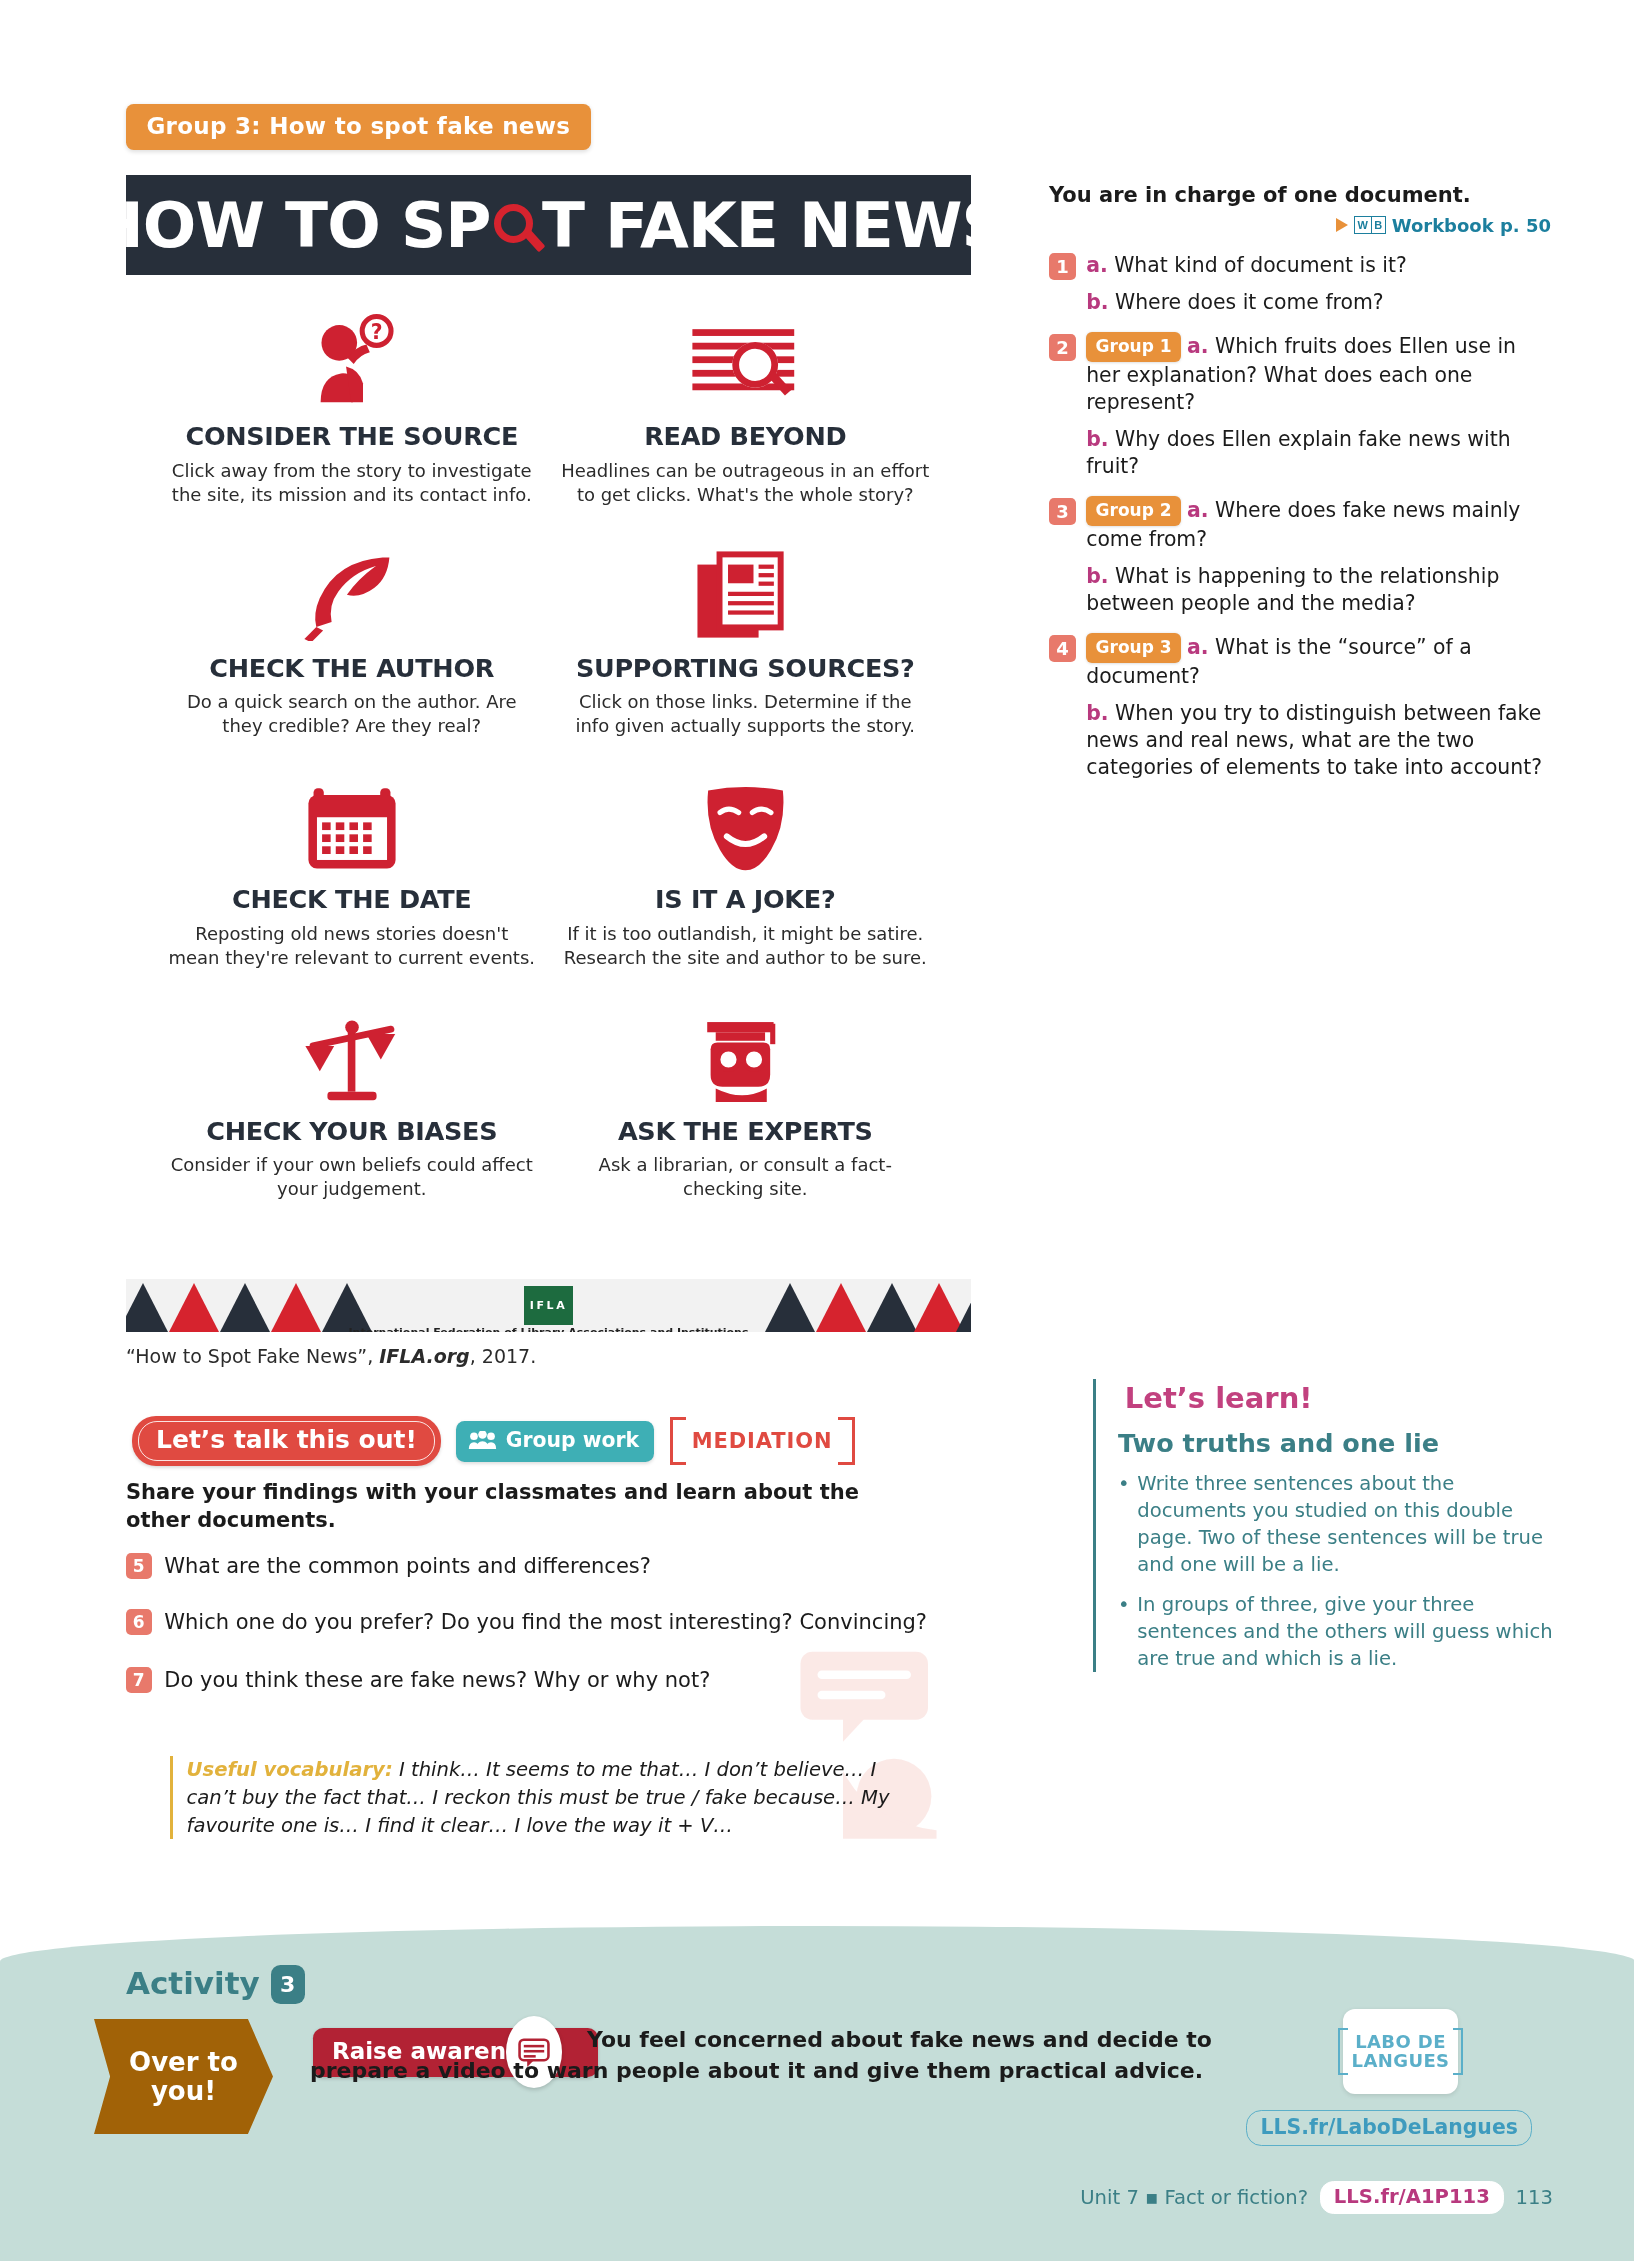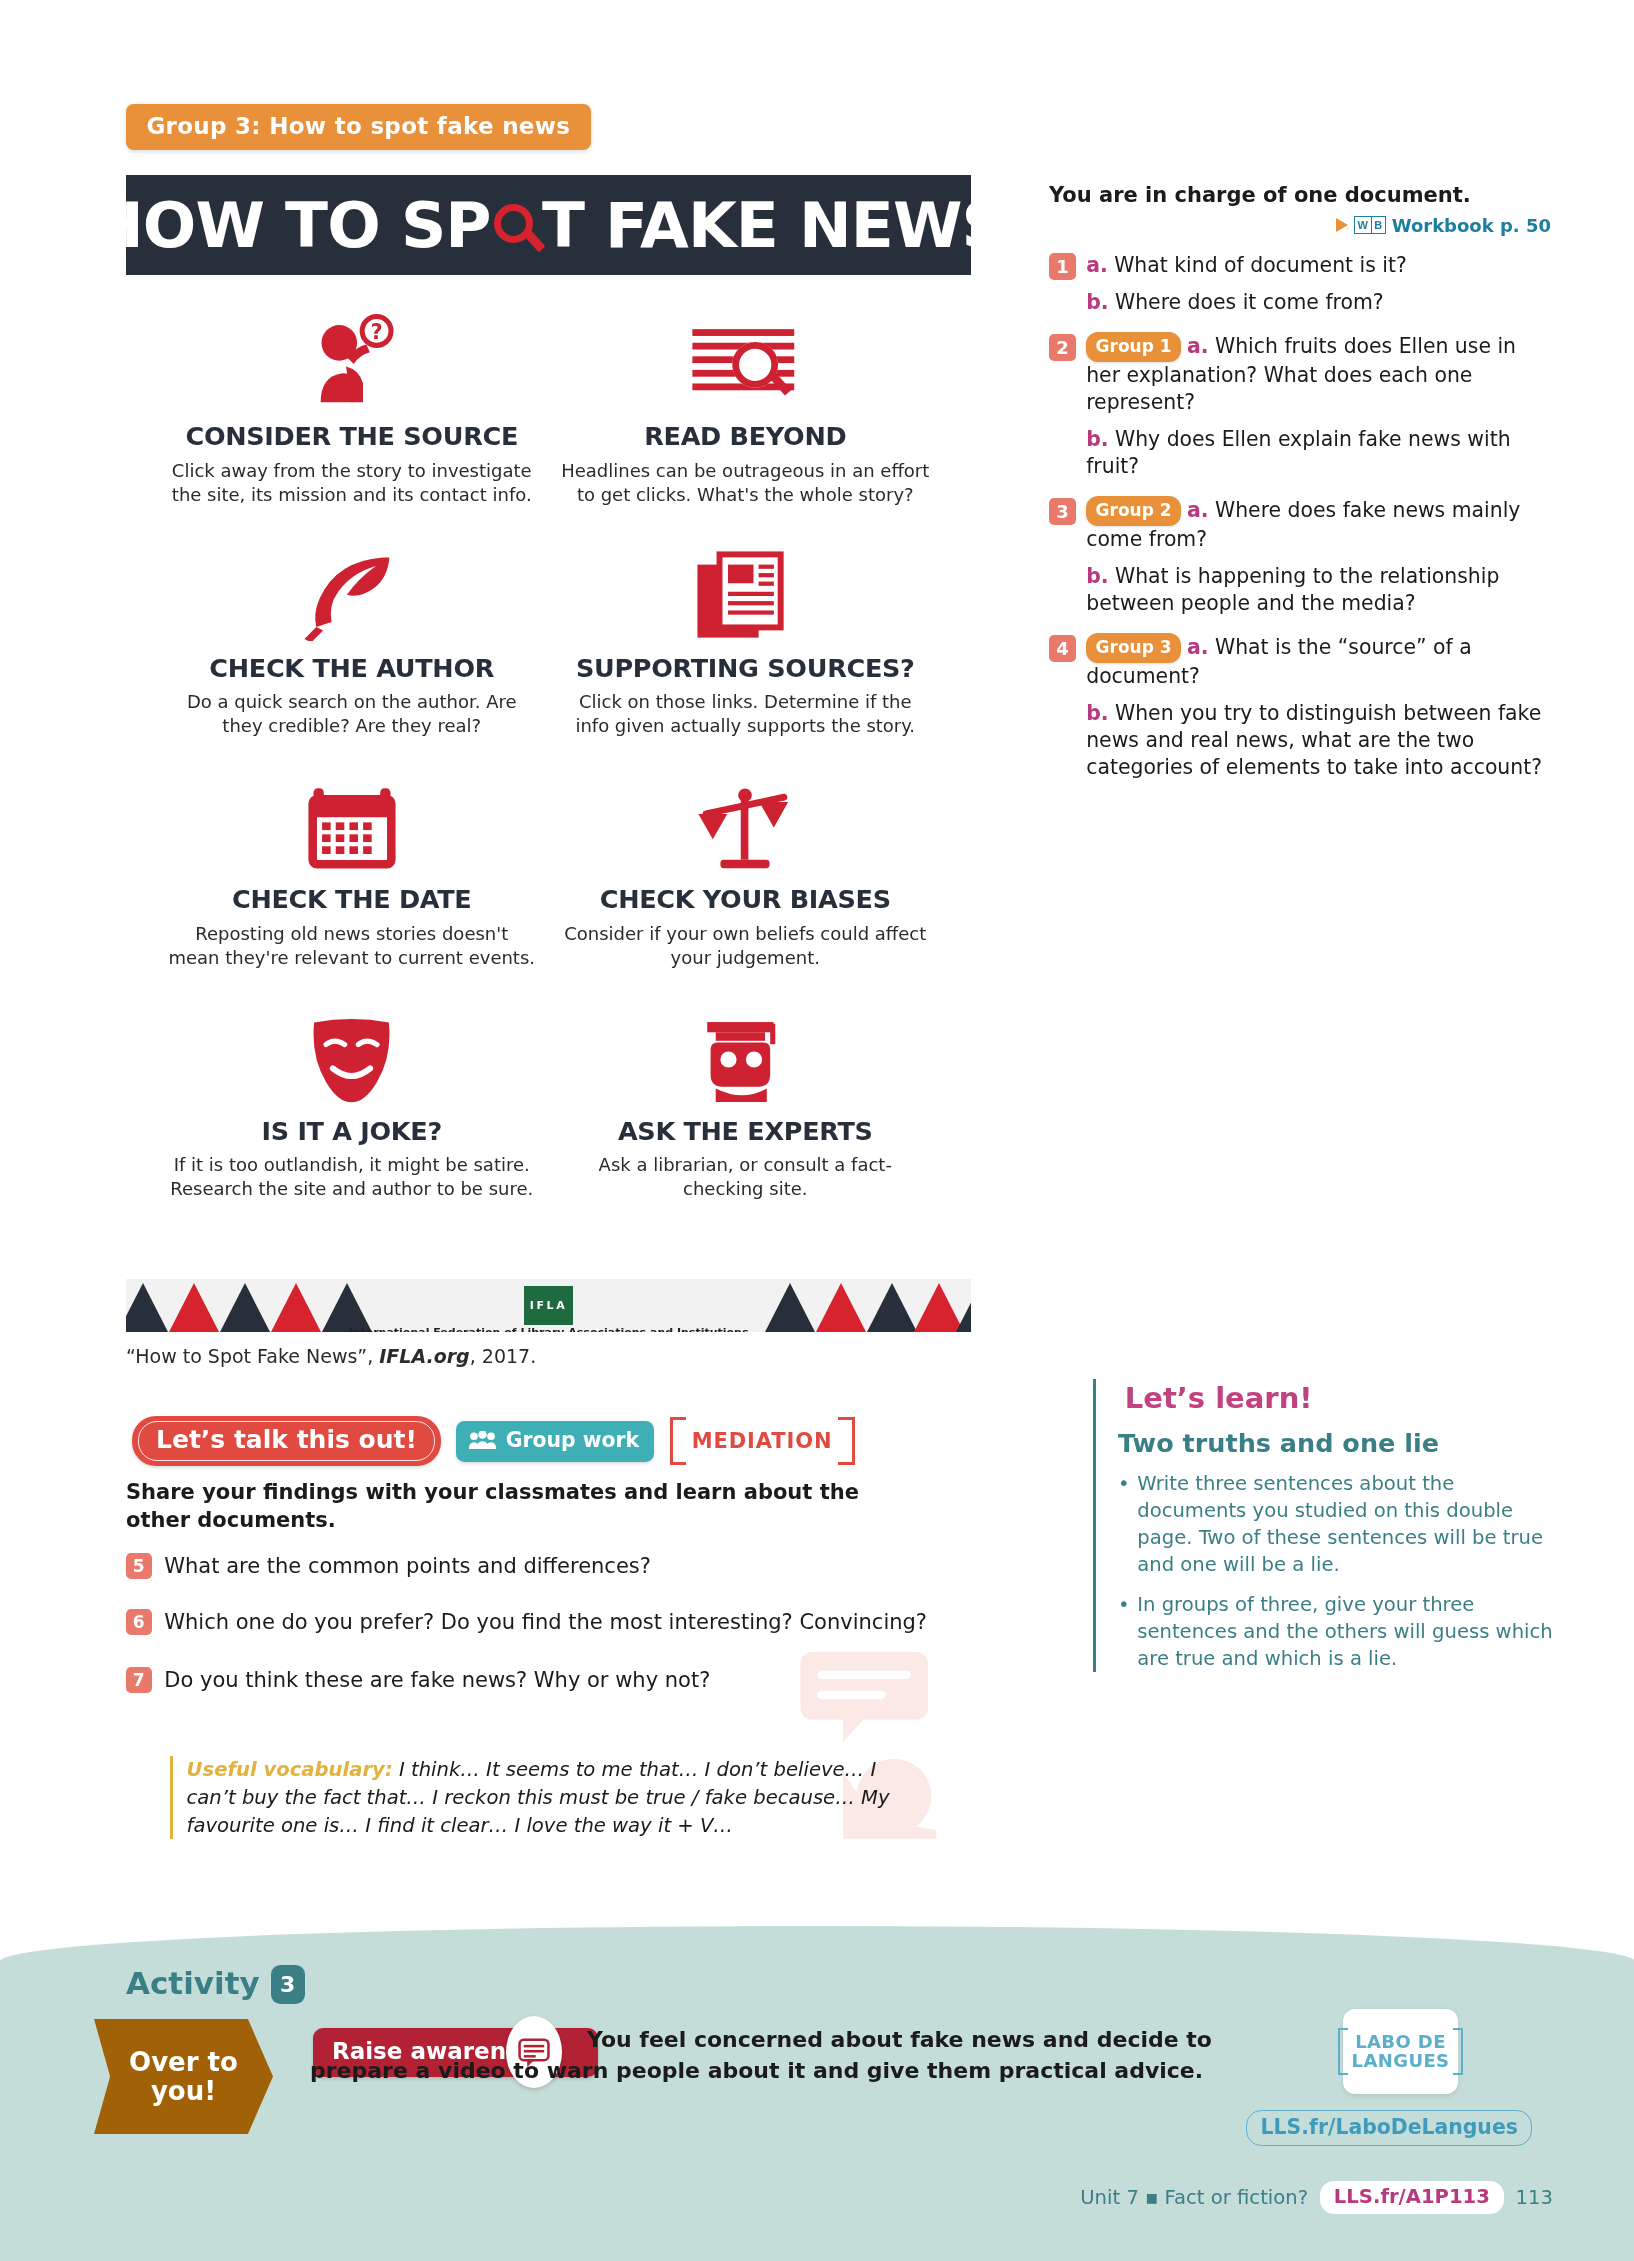--- a/index.html
+++ b/index.html
@@ -133,21 +133,21 @@
     display: flex; align-items: center; justify-content: center;
     margin-right: 10.2px; margin-top: 1.7px;
     font-family: "DejaVu Sans", sans-serif;
   }
   .q-body {
     font-size: 20.4px; color: #1b1b1b; line-height: 1.33;
     font-family: "DejaVu Sans", sans-serif;
   }
   .group-chip {
     display: inline-block; background: #E8913A; color: #fff;
-    font-size: 17px; font-weight: bold; border-radius: 12px;
+    font-size: 17px; font-weight: bold; border-radius: 6px;
     padding: 2.6px 9.4px 4.3px 9.4px; margin-right: 6px; vertical-align: 1.7px;
     box-shadow: 0 0.9px 2.6px rgba(0,0,0,.13);
   }
   .ab { color: #B8397E; font-weight: bold; }
   .q-sub { margin-top: 10.2px; }
 
   
   .talk-row {
     position: absolute; left: 132px; top: 1416px;
     display: flex; align-items: center; gap: 15.3px;
@@ -429,44 +429,44 @@
                 <rect x="68" y="74" width="10" height="9"></rect>
             </g>
           </svg>
         </div>
         <div class="tip-title">CHECK THE DATE</div>
         <div class="tip-body">Reposting old news stories doesn't mean they're relevant to current events.</div>
       </div>
 
       <div class="tip">
         <div class="tip-icon">
+          <svg class="ic" width="89" height="90" viewBox="0 0 104 106">
+            <path d="M8 10 q44 -8 88 0 q4 40 -14 70 q-14 24 -30 24 q-16 0 -30 -24 q-18 -30 -14 -70 z" fill="#CE2131"></path>
+            <path d="M22 36 q10 -8 22 0" stroke="#fff" stroke-width="6" fill="none" stroke-linecap="round"></path>
+            <path d="M60 36 q10 -8 22 0" stroke="#fff" stroke-width="6" fill="none" stroke-linecap="round"></path>
+            <path d="M30 64 q22 18 44 0" stroke="#fff" stroke-width="7" fill="none" stroke-linecap="round"></path>
+          </svg>
+        </div>
+        <div class="tip-title">IS IT A JOKE?</div>
+        <div class="tip-body">If it is too outlandish, it might be satire. Research the site and author to be sure.</div>
+      </div>
+
+      <div class="tip">
+        <div class="tip-icon">
           <svg class="ic" width="100" height="89" viewBox="0 0 118 104">
             <rect x="54" y="14" width="9" height="76" fill="#CE2131"></rect>
             <rect x="30" y="90" width="58" height="10" rx="4" fill="#CE2131"></rect>
             <rect x="8" y="22" width="102" height="8" rx="4" fill="#CE2131" transform="rotate(-12 59 26)"></rect>
             <path d="M4 36 l34 0 l-17 30 z" fill="#CE2131"></path>
             <path d="M76 22 l34 0 l-17 30 z" fill="#CE2131"></path>
             <circle cx="59" cy="14" r="8" fill="#CE2131"></circle>
           </svg>
         </div>
         <div class="tip-title">CHECK YOUR BIASES</div>
         <div class="tip-body">Consider if your own beliefs could affect your judgement.</div>
-      </div>
-
-      <div class="tip">
-        <div class="tip-icon">
-          <svg class="ic" width="89" height="90" viewBox="0 0 104 106">
-            <path d="M8 10 q44 -8 88 0 q4 40 -14 70 q-14 24 -30 24 q-16 0 -30 -24 q-18 -30 -14 -70 z" fill="#CE2131"></path>
-            <path d="M22 36 q10 -8 22 0" stroke="#fff" stroke-width="6" fill="none" stroke-linecap="round"></path>
-            <path d="M60 36 q10 -8 22 0" stroke="#fff" stroke-width="6" fill="none" stroke-linecap="round"></path>
-            <path d="M30 64 q22 18 44 0" stroke="#fff" stroke-width="7" fill="none" stroke-linecap="round"></path>
-          </svg>
-        </div>
-        <div class="tip-title">IS IT A JOKE?</div>
-        <div class="tip-body">If it is too outlandish, it might be satire. Research the site and author to be sure.</div>
       </div>
 
       <div class="tip">
         <div class="tip-icon">
           <svg class="ic" width="97" height="89" viewBox="0 0 114 104">
             <rect x="12" y="8" width="78" height="12" fill="#CE2131"></rect>
             <rect x="86" y="10" width="6" height="24" fill="#CE2131"></rect>
             <rect x="22" y="20" width="58" height="10" fill="#CE2131"></rect>
             <path d="M16 40 q0 -8 8 -8 l54 0 q8 0 8 8 l0 30 q0 14 -14 14 l-42 0 q-14 0 -14 -14 z" fill="#CE2131"></path>
             <circle cx="37" cy="52" r="12" fill="#fff" stroke="#CE2131" stroke-width="5"></circle>

